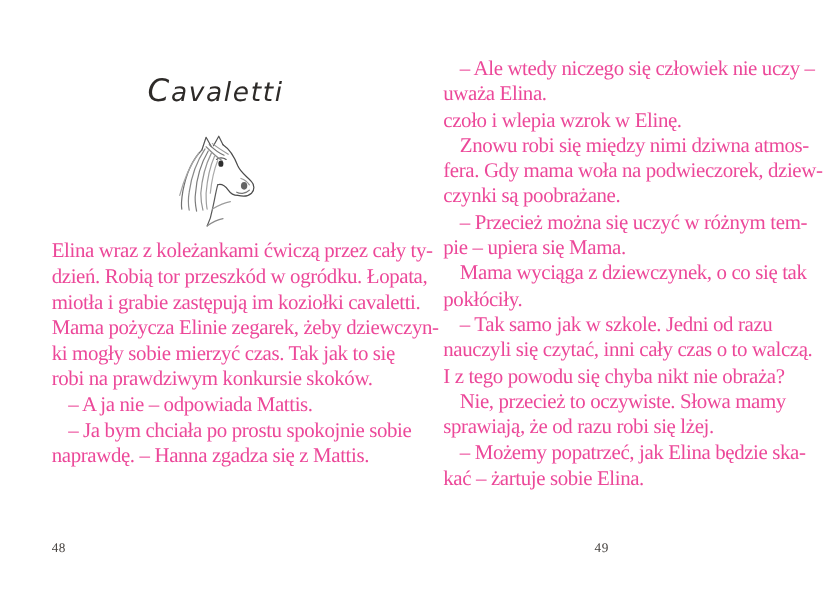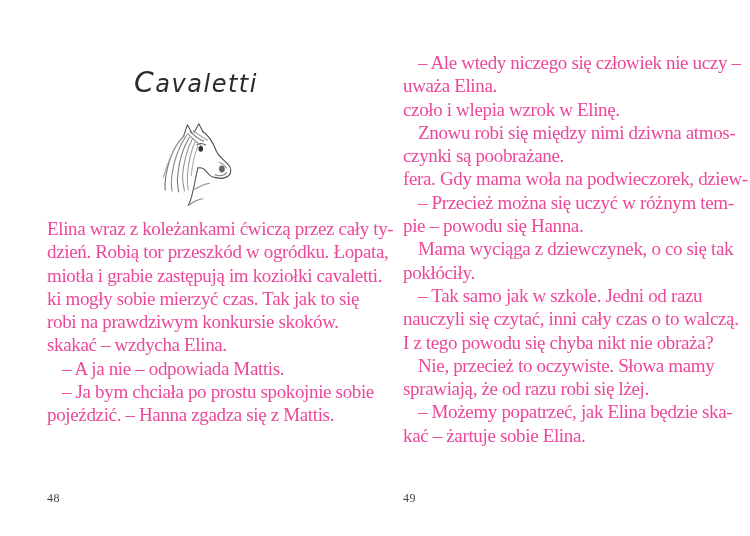--- a/index.html
+++ b/index.html
@@ -45,21 +45,21 @@
     white-space:nowrap;
   }
   .line.indent { padding-left:15px; }
 
   .folio {
     position:absolute; top:491px;
     font-size:12px; color:#474340;
     letter-spacing:0.5px;
   }
   .folio-left  { left:0; text-align:left;  width:100px; }
-  .folio-right { left:0; text-align:left; width:288px; }
+  .folio-right { left:0; text-align:center; width:288px; }
 
   .sketch path, .sketch ellipse { vector-effect:non-scaling-stroke; }
 </style>
 </head>
 <body>
 
 <div class="spread">
 
   <div class="left-col">
 
@@ -97,42 +97,42 @@
 
         <path d="M42 89 C46 86 51 83 57 82" stroke="#8a8a8a"></path>
         <path d="M47 73 C52 70 58 67 64 66" stroke="#9c9c9c"></path>
       </svg>
     </div>
 
     <div class="textblock">
         <div class="line">Elina wraz z koleżankami ćwiczą przez cały ty-</div>
         <div class="line">dzień. Robią tor przeszkód w ogródku. Łopata,</div>
         <div class="line">miotła i grabie zastępują im koziołki cavaletti.</div>
+        <div class="line">Mama pożycza Elinie zegarek, żeby dziewczyn-</div>
         <div class="line">ki mogły sobie mierzyć czas. Tak jak to się</div>
         <div class="line">robi na prawdziwym konkursie skoków.</div>
-        <div class="line">skakać – wzdycha Elina.</div>
         <div class="line indent">– A ja nie – odpowiada Mattis.</div>
         <div class="line indent">– Ja bym chciała po prostu spokojnie sobie</div>
-        <div class="line">pojeździć. – Hanna zgadza się z Mattis.</div>
+        <div class="line">naprawdę. – Hanna zgadza się z Mattis.</div>
       </div>
 
     <div class="folio folio-left">48</div>
   </div>
 
   <div class="right-col">
 
     <div class="textblock">
         <div class="line indent">– Ale wtedy niczego się człowiek nie uczy –</div>
         <div class="line">uważa Elina.</div>
         <div class="line">czoło i wlepia wzrok w Elinę.</div>
         <div class="line indent">Znowu robi się między nimi dziwna atmos-</div>
+        <div class="line">fera. Gdy mama woła na podwieczorek, dziew-</div>
         <div class="line">czynki są poobrażane.</div>
-        <div class="line">fera. Gdy mama woła na podwieczorek, dziew-</div>
         <div class="line indent">– Przecież można się uczyć w różnym tem-</div>
-        <div class="line">pie – powodu się Hanna.</div>
+        <div class="line">pie – upiera się Mama.</div>
         <div class="line indent">Mama wyciąga z dziewczynek, o co się tak</div>
         <div class="line">pokłóciły.</div>
         <div class="line indent">– Tak samo jak w szkole. Jedni od razu</div>
         <div class="line">nauczyli się czytać, inni cały czas o to walczą.</div>
         <div class="line">I z tego powodu się chyba nikt nie obraża?</div>
         <div class="line indent">Nie, przecież to oczywiste. Słowa mamy</div>
         <div class="line">sprawiają, że od razu robi się lżej.</div>
         <div class="line indent">– Możemy popatrzeć, jak Elina będzie ska-</div>
         <div class="line">kać – żartuje sobie Elina.</div>
       </div>

